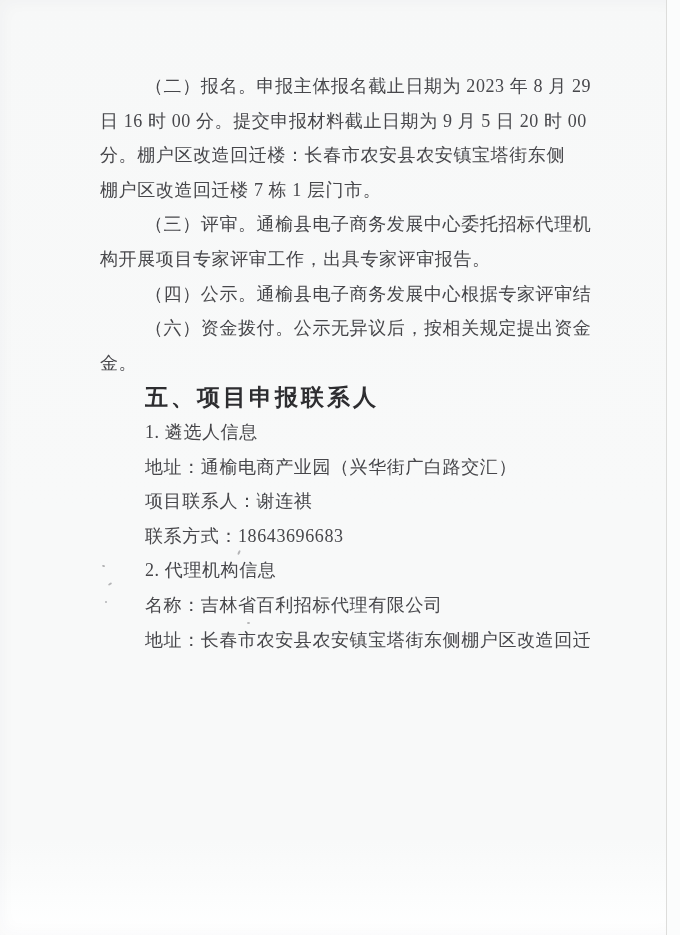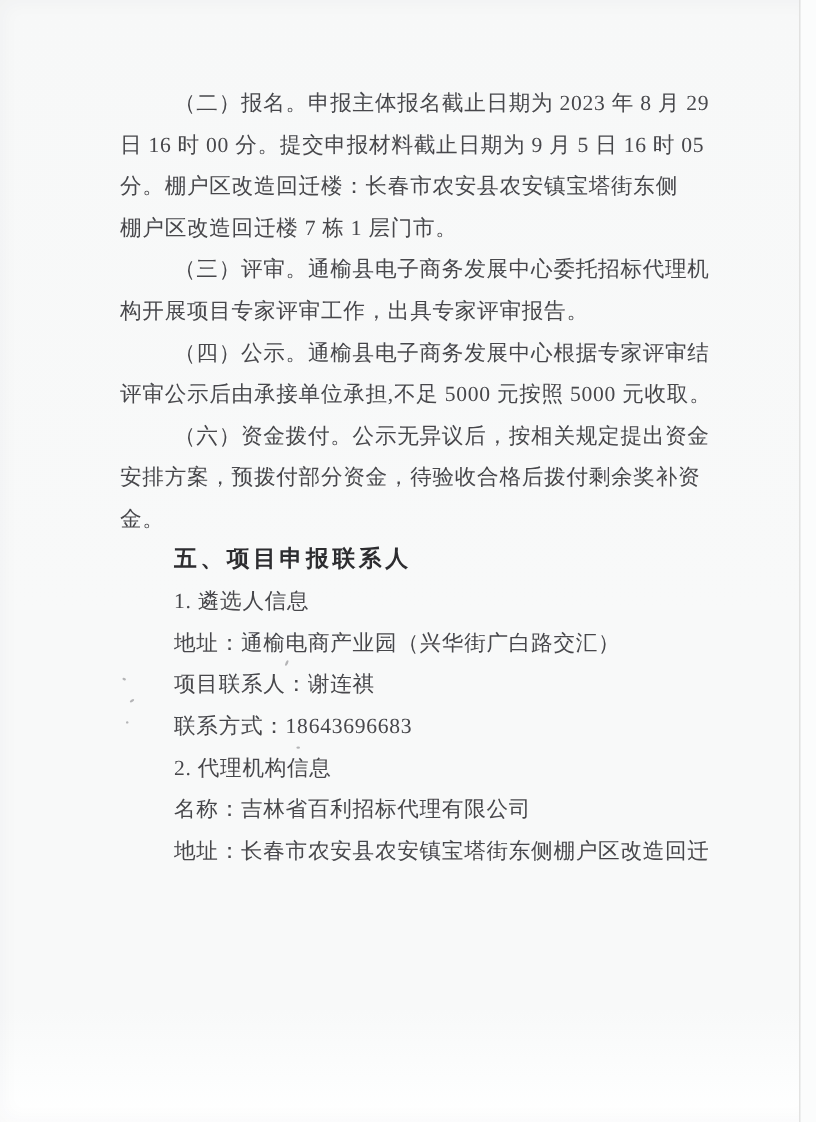--- a/index.html
+++ b/index.html
@@ -33,21 +33,21 @@
     text-rendering: optimizeLegibility;
   }
   .ind {
     padding-left: 45px;
   }
   .hd {
     font-family: "Liberation Sans", "DejaVu Sans", sans-serif;
     font-weight: 700;
     color: #2d2d30;
     letter-spacing: 3px;
-    font-size: 19px;
+    font-size: 23px;
   }
   
   .edge-line {
     position: absolute;
     top: 0;
     bottom: 0;
     left: 666px;
     width: 1px;
     background: #dddddb;
   }
@@ -71,29 +71,27 @@
   .s3 { left: 238px; top: 550px; width: 2px; height: 5px; transform: rotate(25deg); }
   .s4 { left: 247px; top: 622px; width: 3px; height: 2px; }
   .s5 { left: 105px; top: 601px; width: 2px; height: 2px; }
 </style>
 </head>
 <body>
 
 <div class="page">
   <div class="content">
     <div class="ln ind">（二）报名。申报主体报名截止日期为 2023 年 8 月 29</div>
-    <div class="ln">日 16 时 00 分。提交申报材料截止日期为 9 月 5 日 16 时 05</div>
+    <div class="ln">日 16 时 00 分。提交申报材料截止日期为 9 月 5 日 20 时 00</div>
     <div class="ln">分。棚户区改造回迁楼：长春市农安县农安镇宝塔街东侧</div>
     <div class="ln">棚户区改造回迁楼 7 栋 1 层门市。</div>
     <div class="ln ind">（三）评审。通榆县电子商务发展中心委托招标代理机</div>
     <div class="ln">构开展项目专家评审工作，出具专家评审报告。</div>
     <div class="ln ind">（四）公示。通榆县电子商务发展中心根据专家评审结</div>
-    <div class="ln">评审公示后由承接单位承担,不足 5000 元按照 5000 元收取。</div>
     <div class="ln ind">（六）资金拨付。公示无异议后，按相关规定提出资金</div>
-    <div class="ln">安排方案，预拨付部分资金，待验收合格后拨付剩余奖补资</div>
     <div class="ln">金。</div>
     <div class="ln ind hd">五、项目申报联系人</div>
     <div class="ln ind">1. 遴选人信息</div>
     <div class="ln ind">地址：通榆电商产业园（兴华街广白路交汇）</div>
     <div class="ln ind">项目联系人：谢连祺</div>
     <div class="ln ind">联系方式：18643696683</div>
     <div class="ln ind">2. 代理机构信息</div>
     <div class="ln ind">名称：吉林省百利招标代理有限公司</div>
     <div class="ln ind">地址：长春市农安县农安镇宝塔街东侧棚户区改造回迁</div>
   </div>

